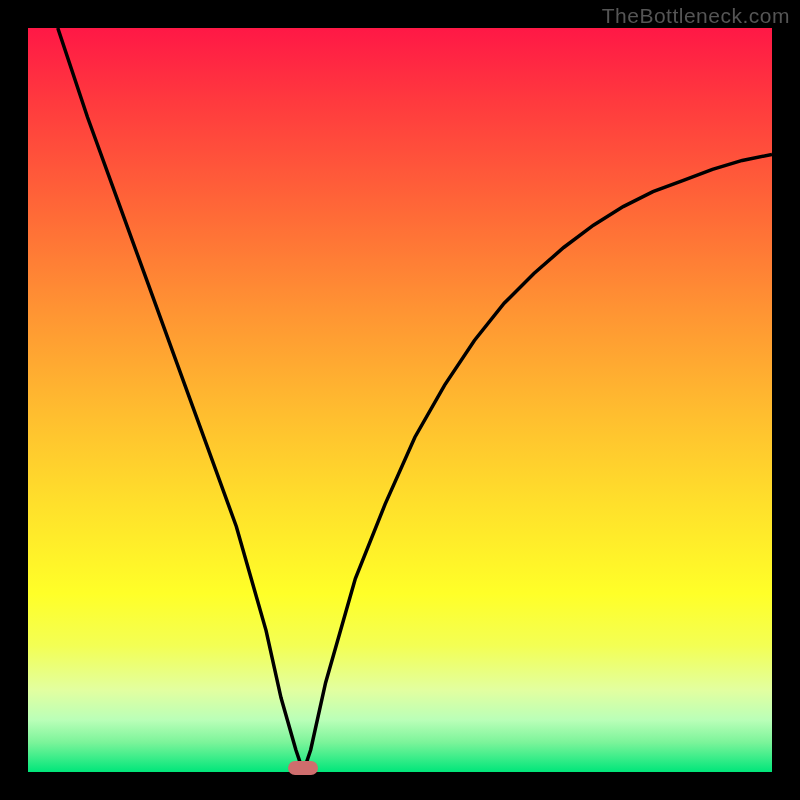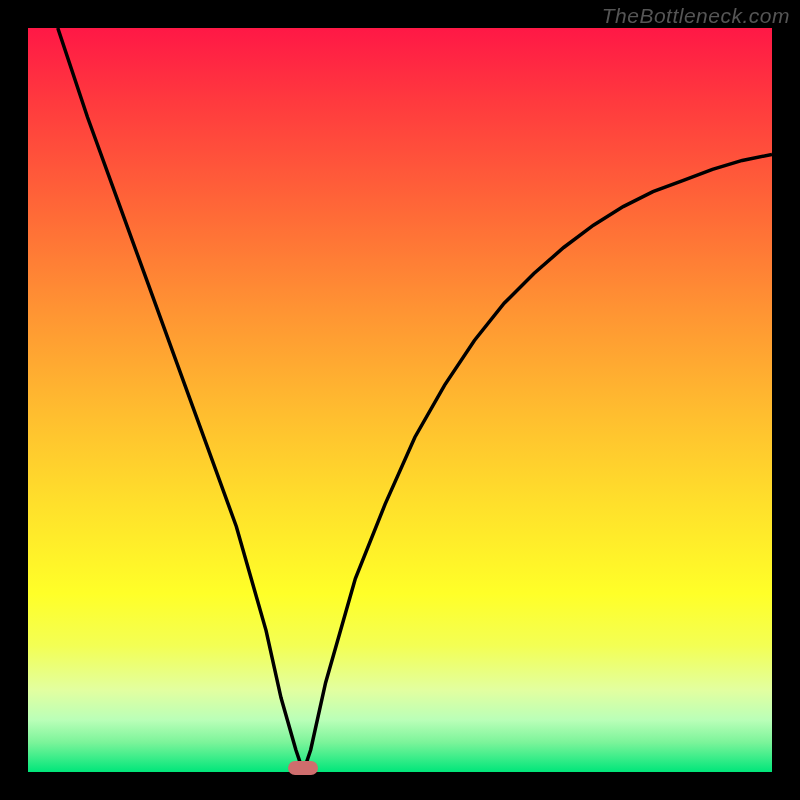--- a/index.html
+++ b/index.html
@@ -41,21 +41,20 @@
   }
   .watermark {
     position: absolute;
     top: 4px;
     right: 10px;
     color: #555;
     font-size: 21px;
     font-weight: 500;
     letter-spacing: 0.5px;
     user-select: none;
-    font-style: italic;
   }
   svg.curve {
     position: absolute;
     left: 0;
     top: 0;
     width: 744px;
     height: 744px;
   }
   .marker {
     position: absolute;

